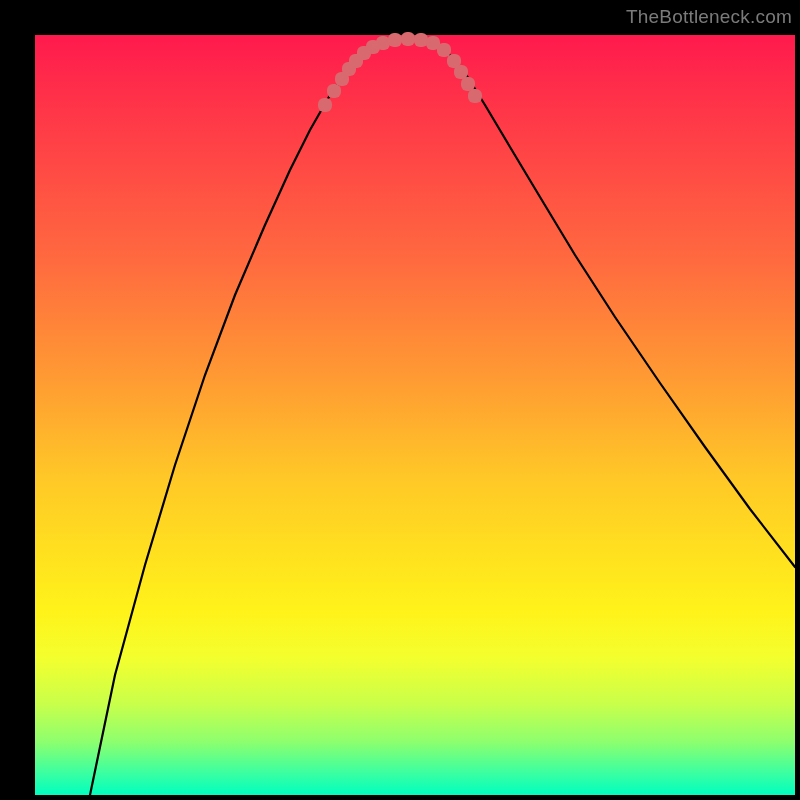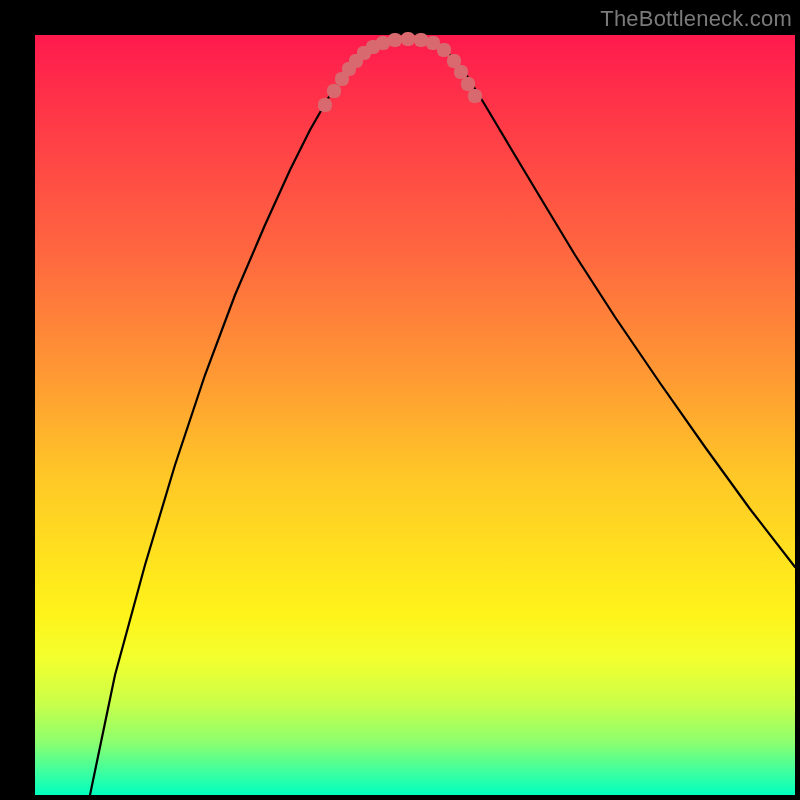--- a/index.html
+++ b/index.html
@@ -40,21 +40,21 @@
       #8dff6e 93%,
       #3dffa0 97%,
       #00ffbf 100%
     );
   }
   .watermark {
     position: absolute;
     top: 6px;
     right: 8px;
     color: #7a7a7a;
-    font-size: 22px;
+    font-size: 19px;
     font-weight: 500;
     letter-spacing: 0.2px;
     user-select: none;
   }
   svg.curves {
     position: absolute;
     left: 0;
     top: 0;
     width: 760px;
     height: 760px;

